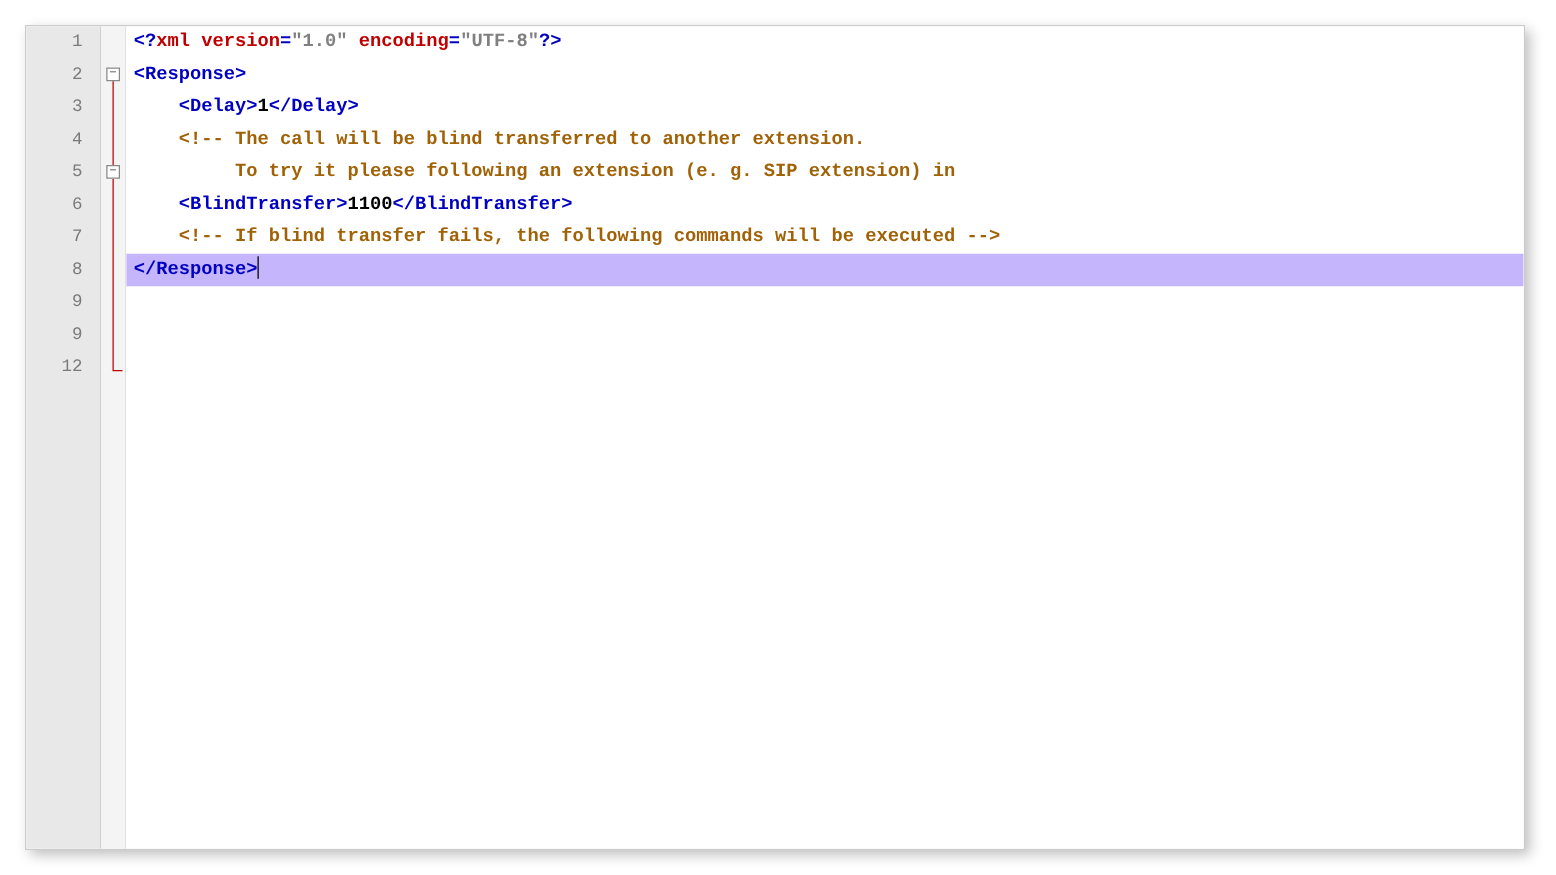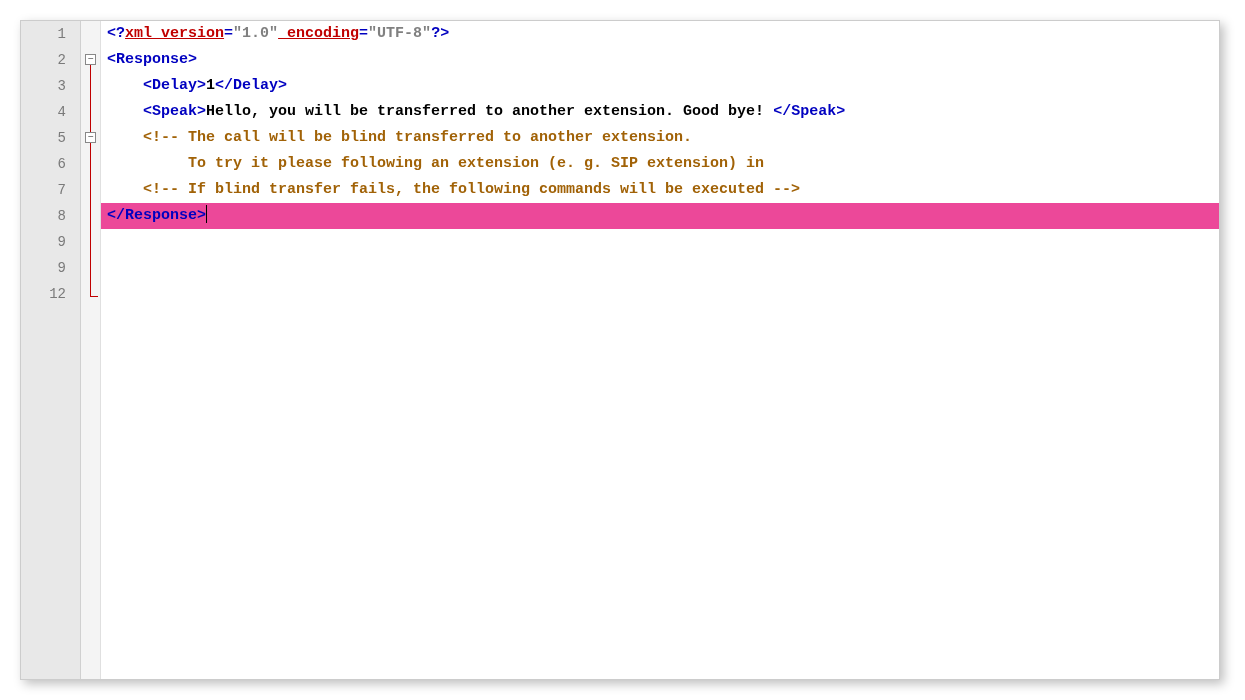--- a/index.html
+++ b/index.html
@@ -72,23 +72,23 @@
     position: relative;
     overflow: hidden;
   }
   .code-line {
     height: 26px;
     line-height: 26px;
     padding-left: 6px;
     white-space: pre;
     font-weight: bold;
   }
-  .hl { background: #ec4899; }
+  .hl { background: #c4b5fd; }
   .t-tag     { color: #0000c0; }
-  .t-attr    { color: #c00000; text-decoration: underline; }
+  .t-attr    { color: #c00000; }
   .t-str     { color: #808080; }
   .t-plain   { color: #000000; }
   .t-comment { color: #a16207; }
   .cursor {
     display: inline-block;
     width: 1px;
     height: 18px;
     background: #000;
     vertical-align: middle;
     margin-bottom: 2px;
@@ -125,27 +125,27 @@
   </div>
 
   <div class="code-area">
 
     <div class="code-line"><span class="t-tag">&lt;?</span><span class="t-attr">xml version</span><span class="t-tag">=</span><span class="t-str">"1.0"</span><span class="t-attr"> encoding</span><span class="t-tag">=</span><span class="t-str">"UTF-8"</span><span class="t-tag">?&gt;</span></div>
 
     <div class="code-line"><span class="t-tag">&lt;Response&gt;</span></div>
 
     <div class="code-line">    <span class="t-tag">&lt;Delay&gt;</span><span class="t-plain">1</span><span class="t-tag">&lt;/Delay&gt;</span></div>
 
-    <div class="code-line">    <span class="t-tag">&lt;Speak&gt;</span><span class="t-plain">Hello, you will be transferred to another extension. Good bye! </span><span class="t-tag">&lt;/Speak&gt;</span></div>
 
     <div class="code-line">    <span class="t-comment">&lt;!-- The call will be blind transferred to another extension.</span></div>
 
     <div class="code-line">         <span class="t-comment">To try it please following an extension (e. g. SIP extension) in</span></div>
 
 
+    <div class="code-line">    <span class="t-tag">&lt;BlindTransfer&gt;</span><span class="t-plain">1100</span><span class="t-tag">&lt;/BlindTransfer&gt;</span></div>
 
     <div class="code-line">    <span class="t-comment">&lt;!-- If blind transfer fails, the following commands will be executed --&gt;</span></div>
 
 
     <div class="code-line hl"><span class="t-tag">&lt;/Response&gt;</span><span class="cursor"></span></div>
 
   </div>
 </div>
 
 </body></html>

